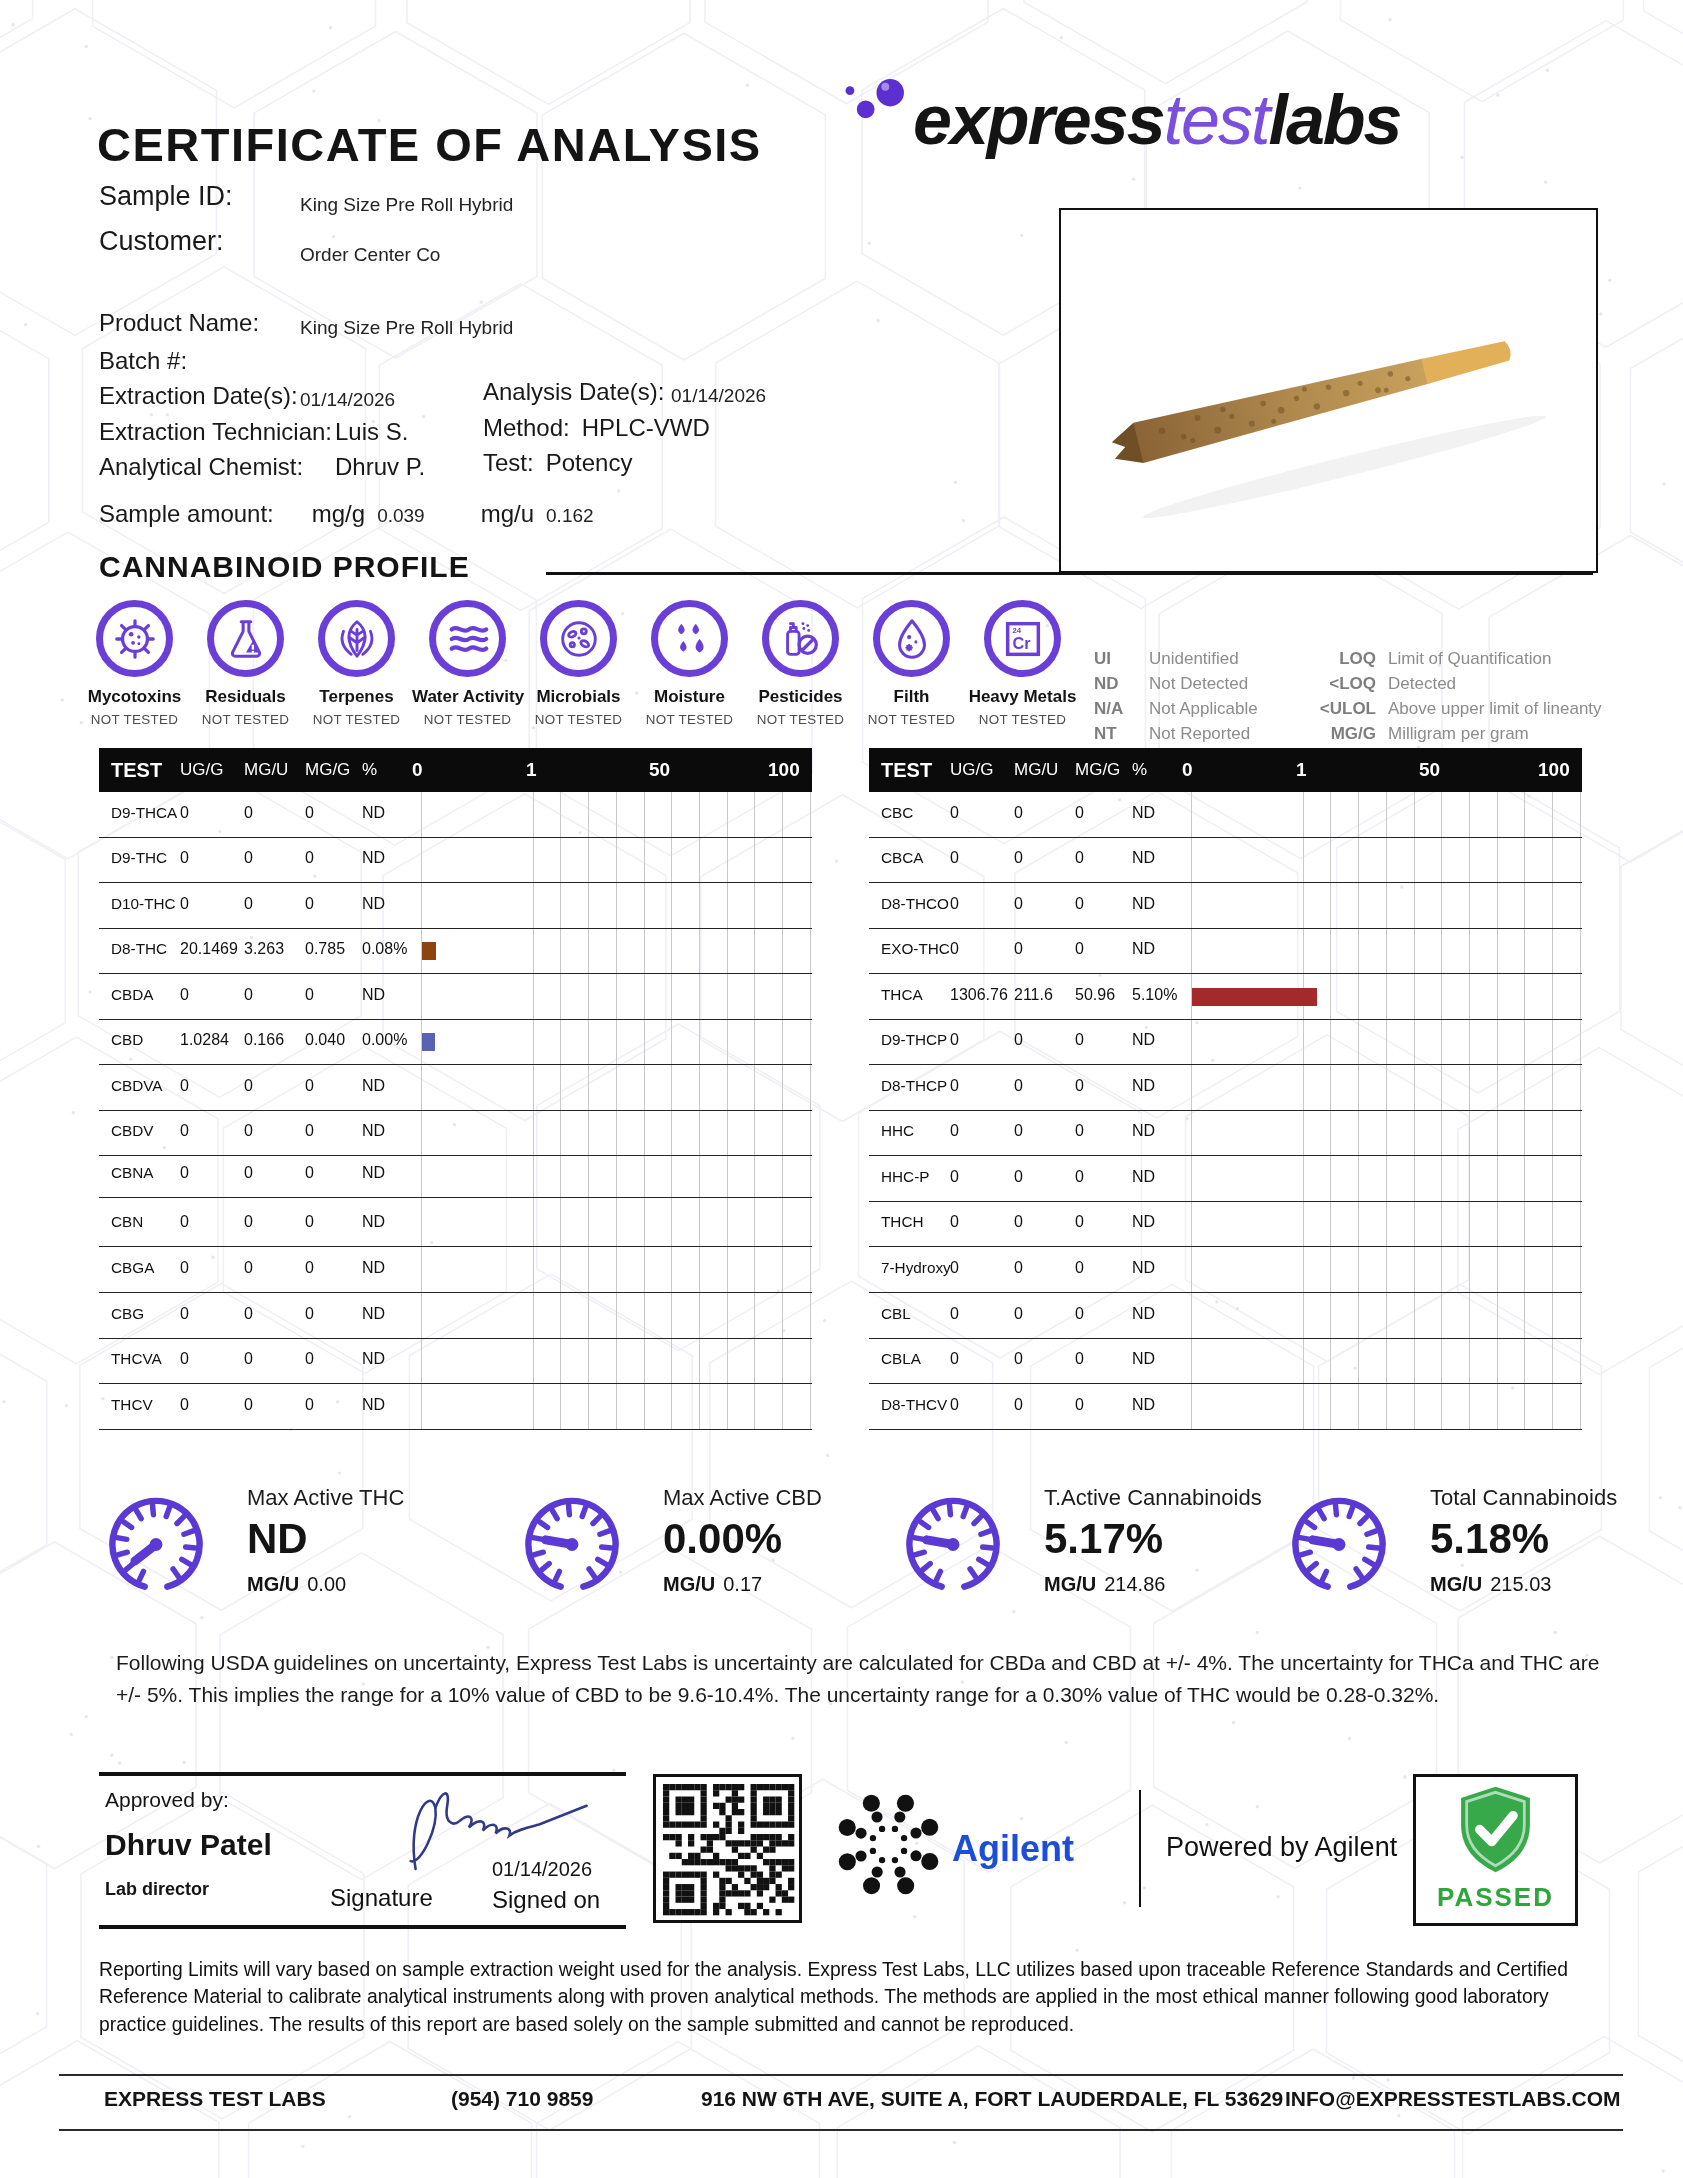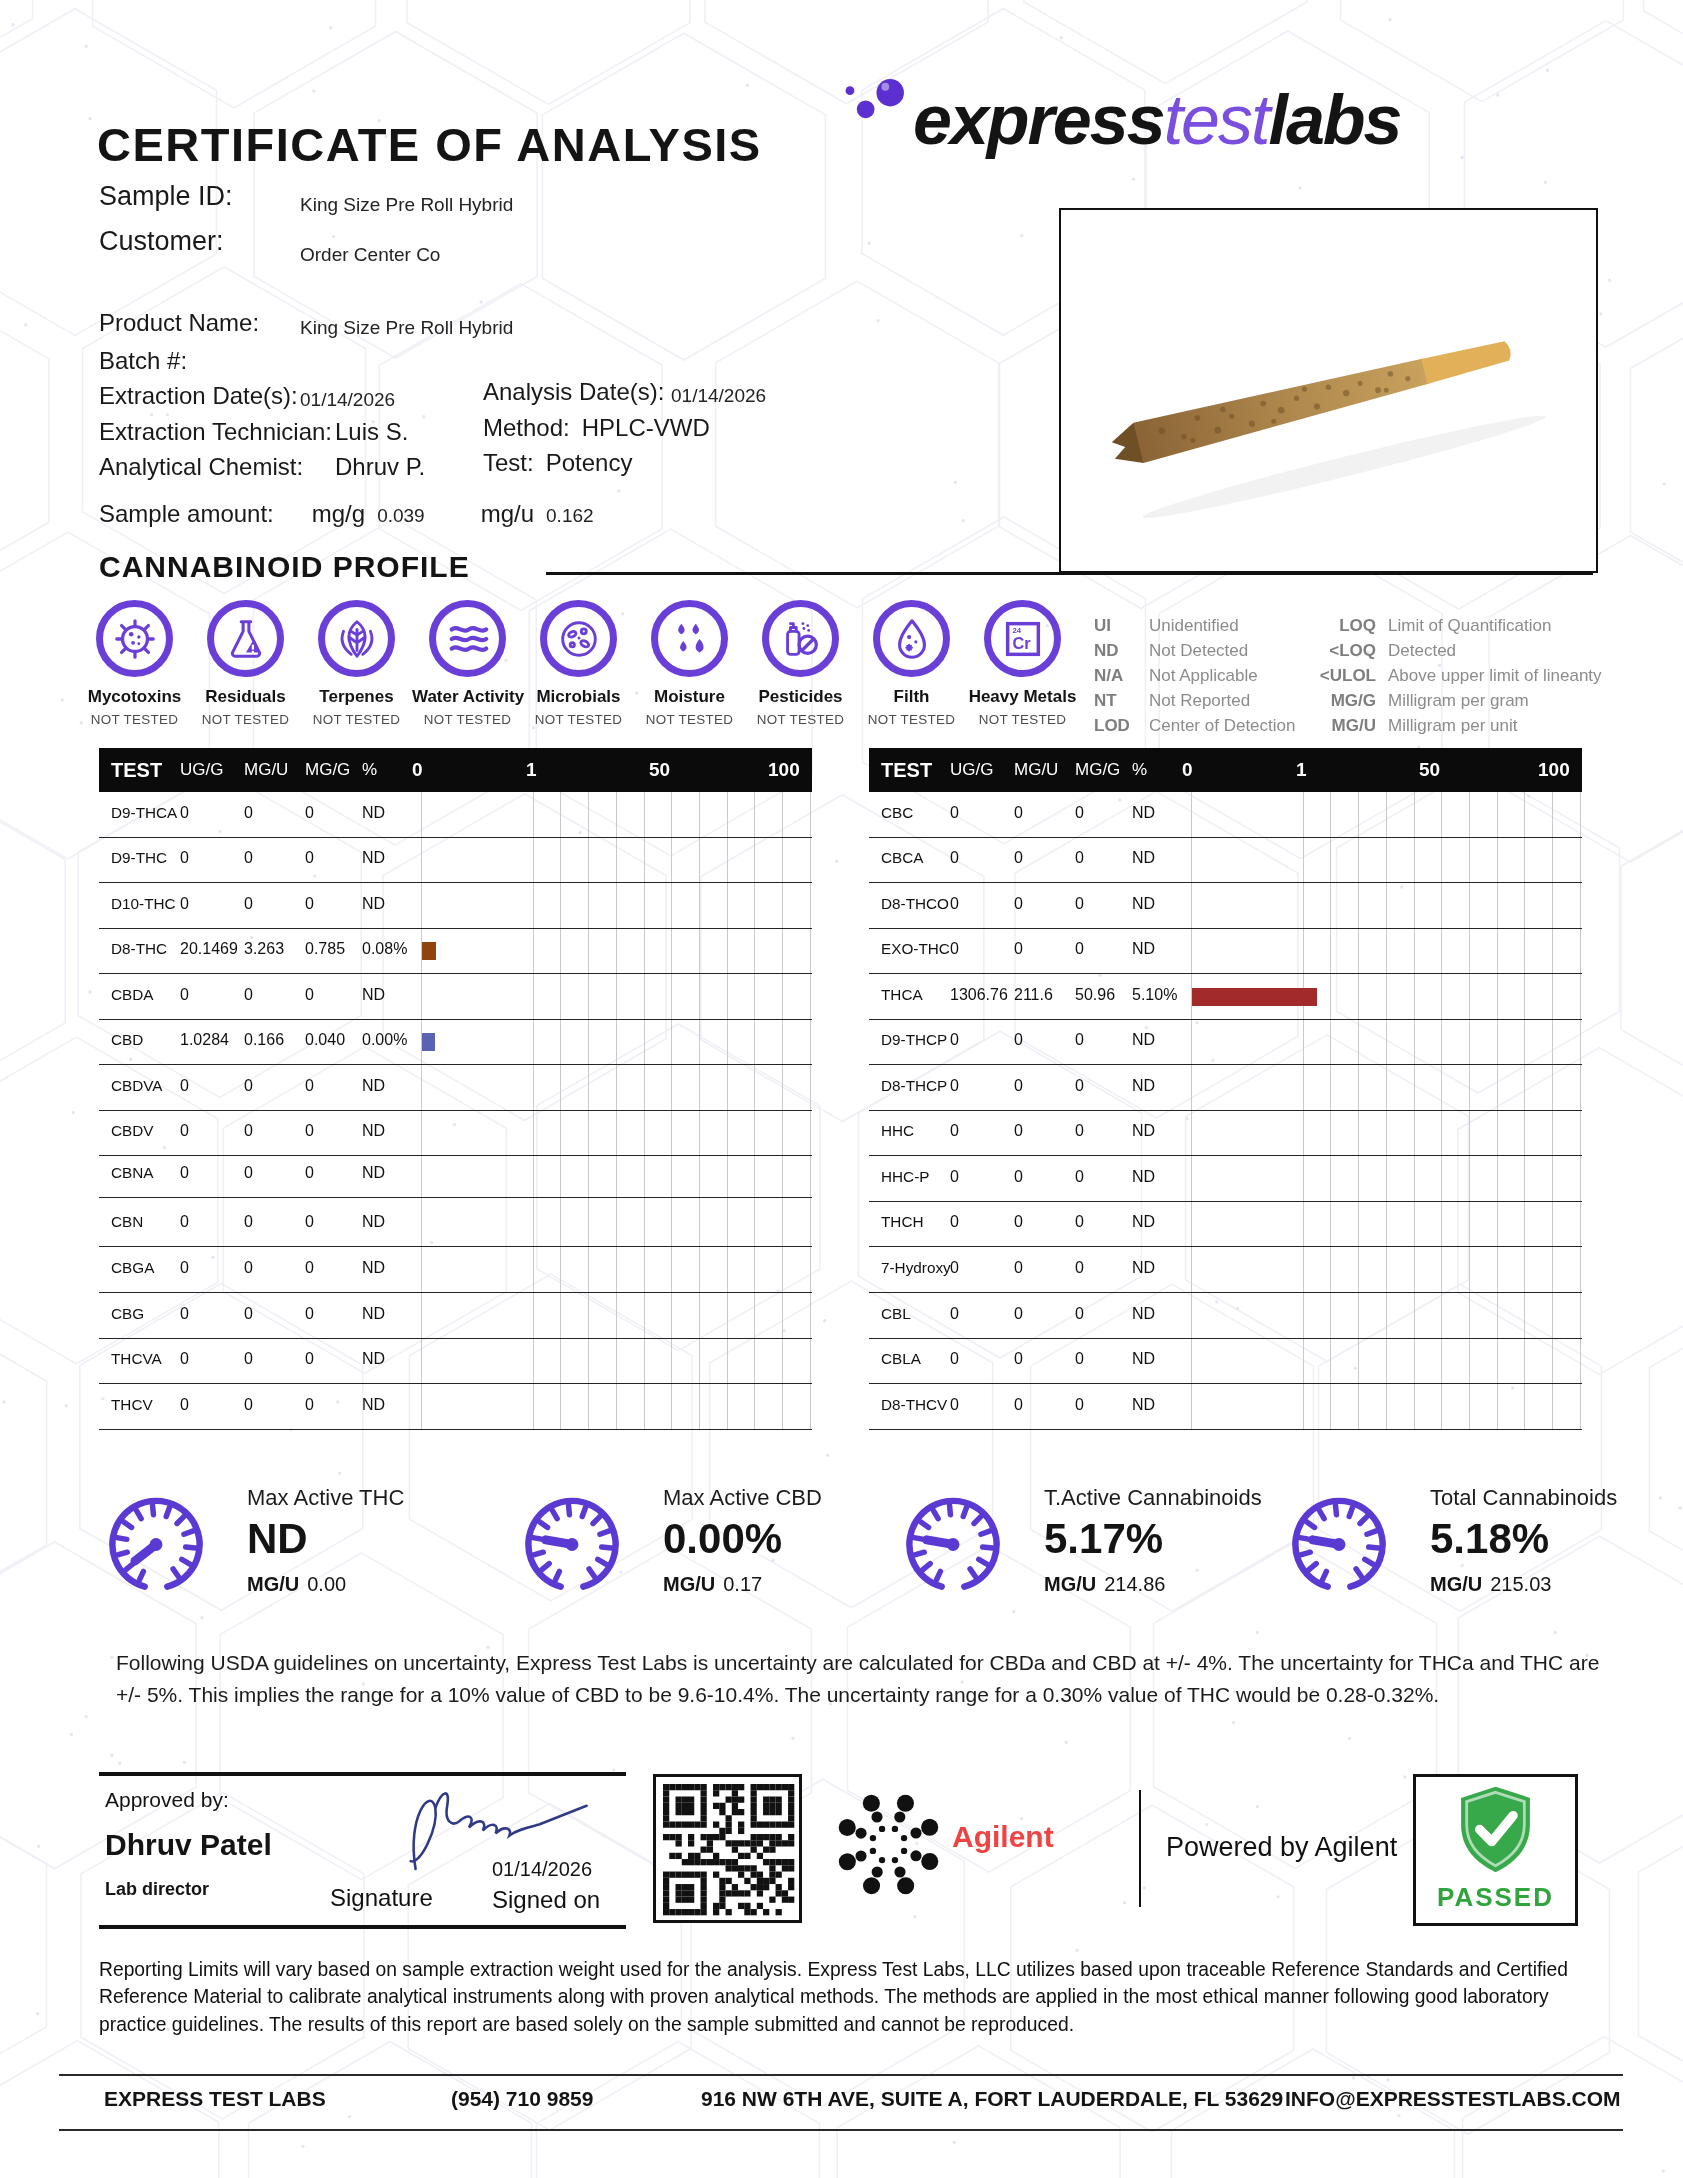--- a/index.html
+++ b/index.html
@@ -24,21 +24,21 @@
   .sec-title{font-size:30px;font-weight:800;letter-spacing:1px;margin:0;white-space:nowrap;}
   .sec-line{height:3px;background:#111;}
   
   .screens{display:flex;}
   .screen-item{width:111px;text-align:center;}
   .screen-circle{width:63px;height:63px;border:7px solid #6a3fd8;border-radius:50%;margin:0 auto;
                  display:flex;align-items:center;justify-content:center;}
   .screen-name{display:block;font-size:17px;font-weight:700;margin-top:10px;white-space:nowrap;}
   .screen-status{display:block;font-size:13.4px;color:#4c4c4c;margin-top:5px;letter-spacing:0.3px;}
   
-  .legend-col{font-size:17px;color:#8c8c8c;}
+  .legend-col{font-size:17px;color:#8c8c8c;margin-top:33px;}
   .legend-row{display:flex;height:25px;align-items:baseline;}
   .legend-abbr{font-weight:700;color:#7e7e7e;}
   .lc1 .legend-abbr{width:55px;}
   .lc2 .legend-abbr{width:71px;text-align:right;padding-right:12px;}
   
   .ctable{width:713px;height:681px;}
   .t-head{position:absolute;left:0;top:0;width:713px;height:44px;background:#0b0b0b;color:#fff;}
   .t-head span{position:absolute;line-height:44px;font-size:17px;}
   .th-test{font-size:20px !important;font-weight:700;}
   .th-scale{font-size:19px !important;font-weight:700;}
@@ -55,21 +55,21 @@
   .gauge-value{font-size:42px;font-weight:800;margin-top:4px;}
   .gauge-unit{font-size:20px;margin-top:10px;}
   .gauge-unit b{margin-right:8px;}
   
   .uncertainty{font-size:21px;line-height:1.5;color:#1b1b1b;}
   .disclaimer{font-size:19.3px;line-height:1.42;color:#111;}
   
   .thick-line{height:4px;background:#111;}
   .sig-label{font-size:24px;color:#111;}
   .qr-box{width:149px;height:149px;border:3px solid #111;box-sizing:border-box;padding:7px;background:#fff;}
-  .agilent-word{font-size:30px;font-weight:700;color:#ef4444;white-space:nowrap;}
+  .agilent-word{font-size:36px;font-weight:700;color:#1d4ed8;white-space:nowrap;margin-top:8px;}
   .v-div{width:2px;background:#111;}
   .powered{font-size:27px;font-weight:500;color:#111;white-space:nowrap;}
   .passed-box{width:165px;height:152px;border:3px solid #111;box-sizing:border-box;text-align:center;background:#fff;}
   .passed-label{font-size:26px;font-weight:800;color:#2fa53b;letter-spacing:2px;margin-top:2px;}
   
   .foot-line{height:2px;background:#2a2a2a;}
   .foot-item{font-size:21px;font-weight:700;white-space:nowrap;text-align:center;}
 </style>
 </head>
 <body>

